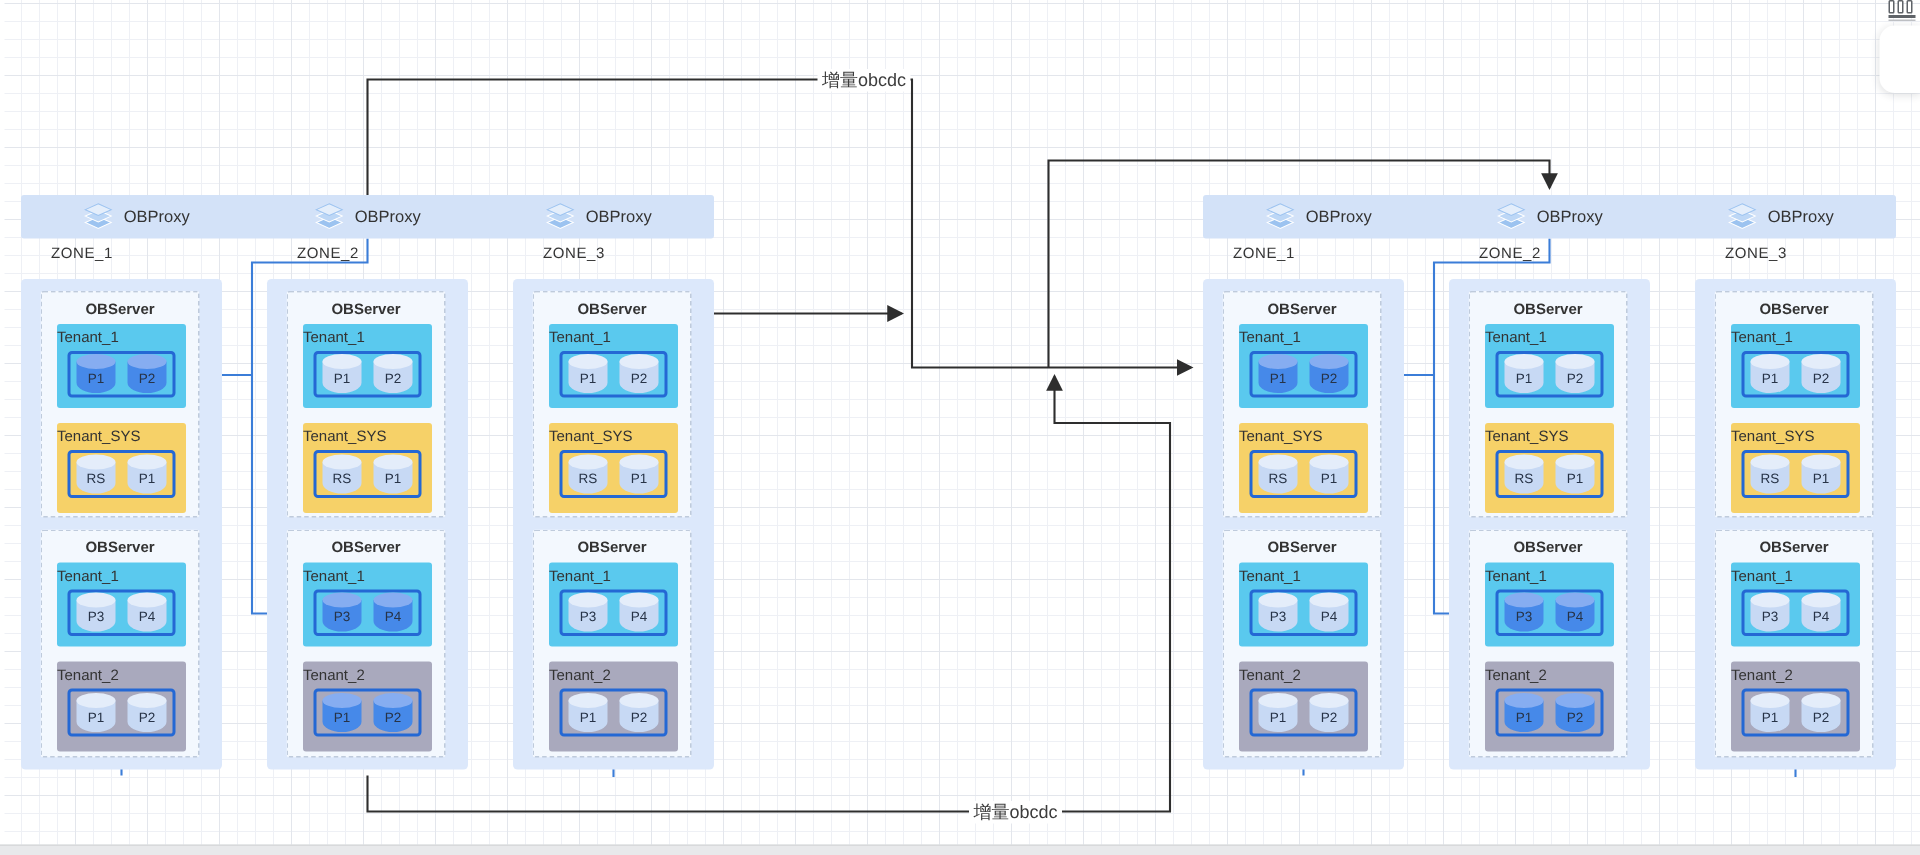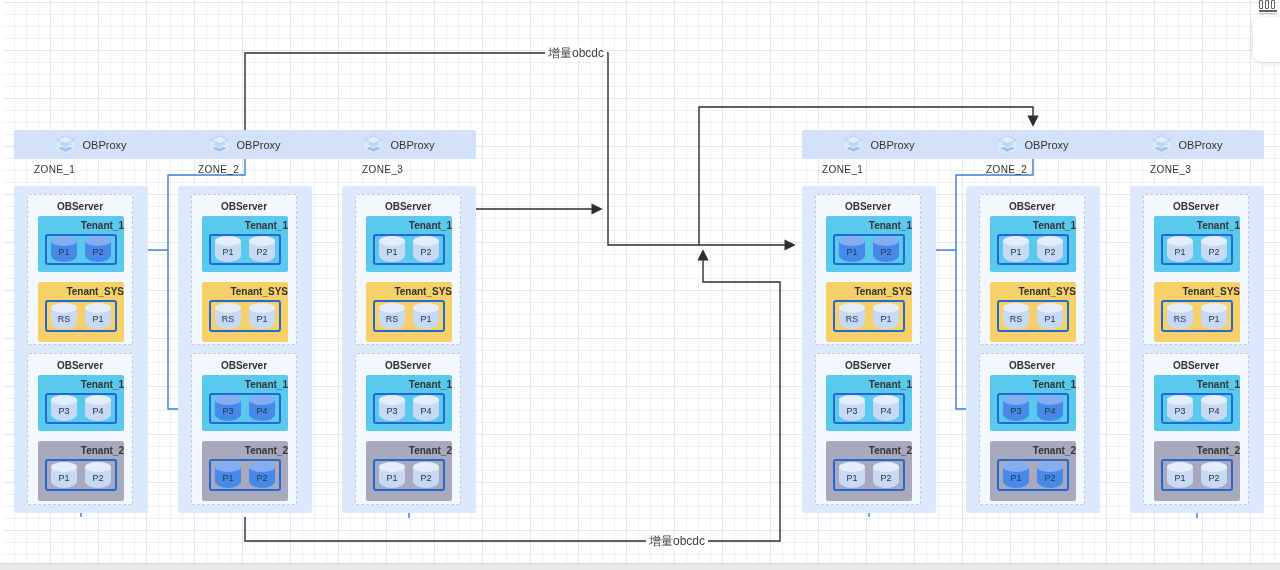--- a/index.html
+++ b/index.html
@@ -24,21 +24,21 @@
   .proxy-item{flex:1;display:flex;align-items:center;justify-content:center;gap:6px;}
   .proxy-label{font-size:11px;color:var(--text,#333);}
   .zone-label{position:absolute;font-size:10px;letter-spacing:.4px;color:var(--text,#333);}
   .zone-box{position:absolute;background:var(--zone-bg,#dce8fb);border-radius:3px;}
   .server-box{position:absolute;background:var(--server-bg,#f3f8fe);border:1px dashed var(--server-bd,#bfcbdc);border-radius:2px;box-sizing:border-box;}
   .server-label{text-align:center;font-size:10px;color:var(--text,#333);padding-top:6px;font-weight:bold;}
   .tenant-box{position:absolute;border-radius:2px;box-sizing:border-box;}
   .tenant-user{background:var(--tenant-user,#5ac9ee);}
   .tenant-sys{background:var(--tenant-sys,#f6d168);}
   .tenant-other{background:var(--tenant-other,#a9a9bd);}
-  .tenant-label{text-align:right;font-size:10px;color:var(--text,#333);padding-top:4px;font-weight:bold;}
+  .tenant-label{text-align:left;font-size:10px;color:var(--text,#333);padding-top:4px;}
   .pbox{margin:3px auto 0;width:72px;border:2px solid var(--pbox-bd,#2468d4);border-radius:3px;
         display:flex;justify-content:space-between;align-items:center;padding:0 4px;box-sizing:border-box;}
   .cyl{position:relative;width:26px;height:21px;border-radius:0 0 13px 13px / 0 0 7px 7px;margin-top:4px;}
   .cyl::before{content:"";position:absolute;left:0;top:-5px;width:100%;height:10px;border-radius:50%;}
   .cyl.follower{background:var(--fol-body,#c7d9f4);}
   .cyl.follower::before{background:var(--fol-top,#e4edfa);}
   .cyl.leader{background:var(--led-body,#4689e9);}
   .cyl.leader::before{background:var(--led-top,#86adf1);}
   .cyl span{position:relative;z-index:1;display:block;text-align:center;font-size:9px;color:#273347;padding-top:6px;}
 

